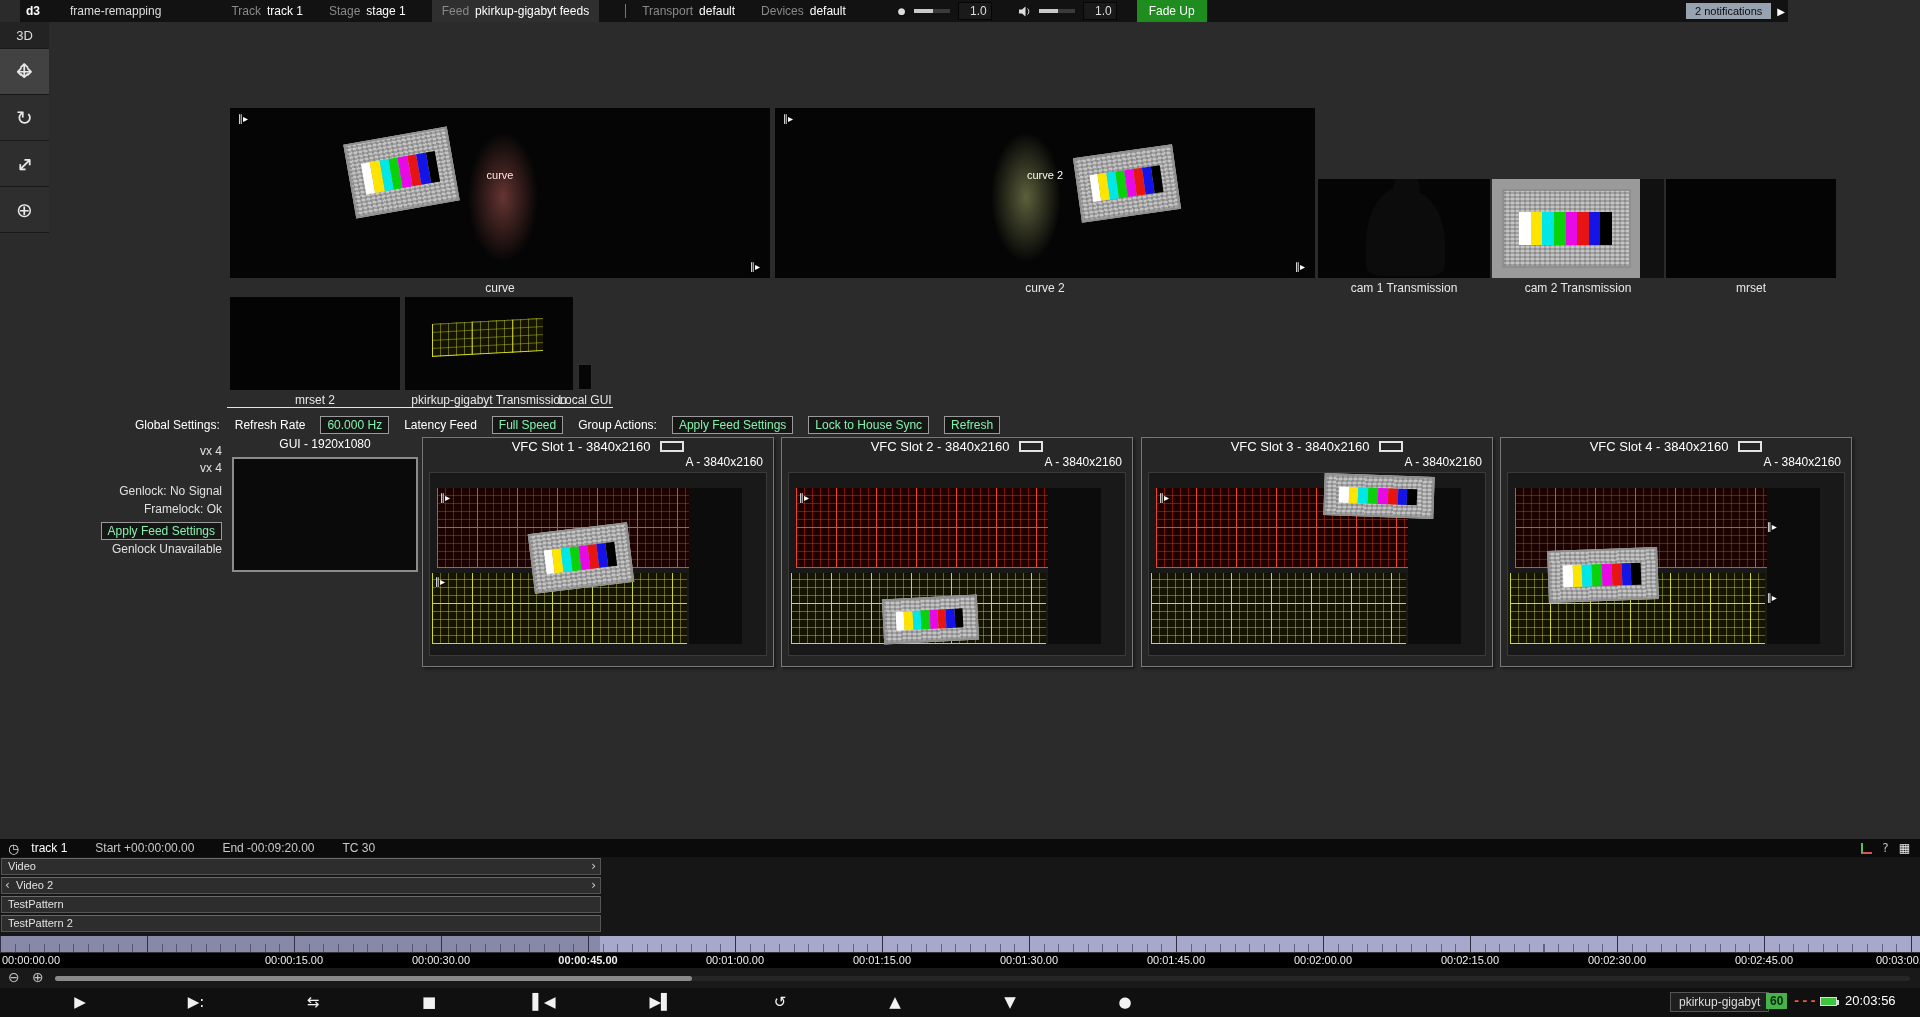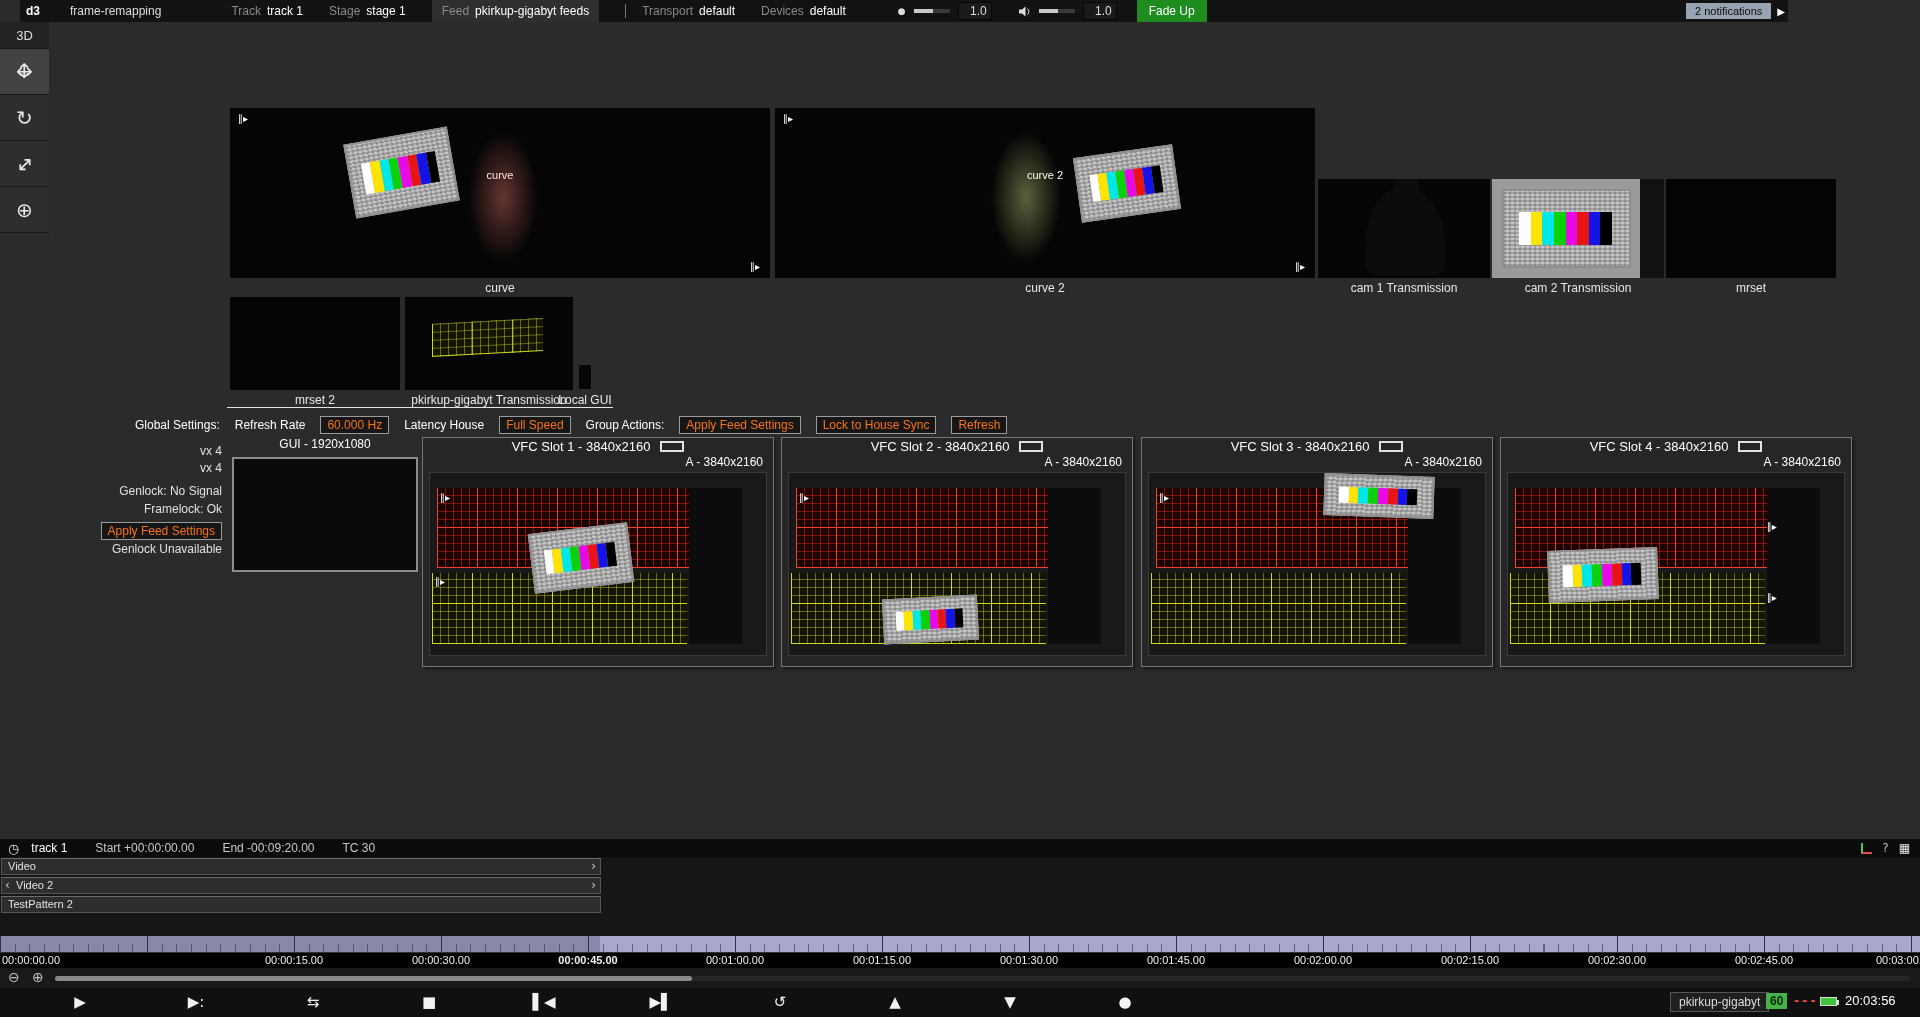--- a/index.html
+++ b/index.html
@@ -91,21 +91,21 @@
             border-radius:45% 55% 18% 18% / 62% 62% 12% 12%; }
   .person::before { content:""; position:absolute; left:34%; top:-14%; width:34%; height:30%;
             background:#0c0c0c; border-radius:50%; }
   .stage-scene { background:linear-gradient(#404040,#1e1e1e 70%,#2a2a2a); }
   .stage-screenstrip { position:absolute; left:16%; top:26%; width:66%; height:36%; transform:skewY(-3deg); }
   .tab-underline { position:absolute; left:227px; top:407px; width:386px; height:1px; background:#e4e4e4; }
 
   
   .gsbar { position:absolute; left:135px; top:416px; display:flex; align-items:center; gap:15px;
            font-size:12px; color:#fff; }
-  .chip { background:#161616; border:1px solid #9a9a9a; padding:1px 6px; color:#f97316; cursor:pointer; }
+  .chip { background:#161616; border:1px solid #9a9a9a; padding:1px 6px; color:#86efac; cursor:pointer; }
 
   
   .mlabel { position:absolute; left:0; width:222px; text-align:right; font-size:12px; color:#e0e0e0; }
   .mlabel .chip { display:inline-block; }
 
   
   .gui-panel { position:absolute; left:230px; top:437px; width:190px; }
   .gui-title { text-align:center; color:#fff; font-size:12px; height:17px; }
   .gui-content { margin:3px 2px 0 2px; height:115px; background:#0a0a0a; border:2px solid #8c8c8c; }
   .slot { position:absolute; top:437px; width:352px; height:230px; background:#262626;
@@ -339,21 +339,21 @@
     <div class="img" style="width:14px;height:26px;margin:67px auto 0;background:#060606;border:1px solid #2e2e2e;"></div>
     <figcaption>Local GUI</figcaption>
   </figure>
 
   <div class="tab-underline"></div>
 
   <div class="gsbar">
     <span>Global Settings:</span>
     <span>Refresh Rate</span>
     <span class="chip">60.000 Hz</span>
-    <span>Latency House</span>
+    <span>Latency Feed</span>
     <span class="chip">Full Speed</span>
     <span>Group Actions:</span>
     <span class="chip">Apply Feed Settings</span>
     <span class="chip">Lock to House Sync</span>
     <span class="chip">Refresh</span>
   </div>
 
   <div class="mlabel" style="top:444px;">vx 4</div>
   <div class="mlabel" style="top:461px;">vx 4</div>
   <div class="mlabel" style="top:484px;padding-left:12px;">Genlock: No Signal</div>
@@ -489,20 +489,23 @@
 
   <div class="layers">
     <div class="layer">
       <span>Video</span>
       <span class="arr r ico">›</span>
     </div>
     <div class="layer has-l">
       <span class="arr l ico">‹</span>
       <span>Video 2</span>
       <span class="arr r ico">›</span>
+    </div>
+    <div class="layer">
+      <span>TestPattern</span>
     </div>
     <div class="layer">
       <span>TestPattern 2</span>
     </div>
   </div>
 
   <div class="ruler">
     <div class="ruler-left"></div>
   </div>
 

